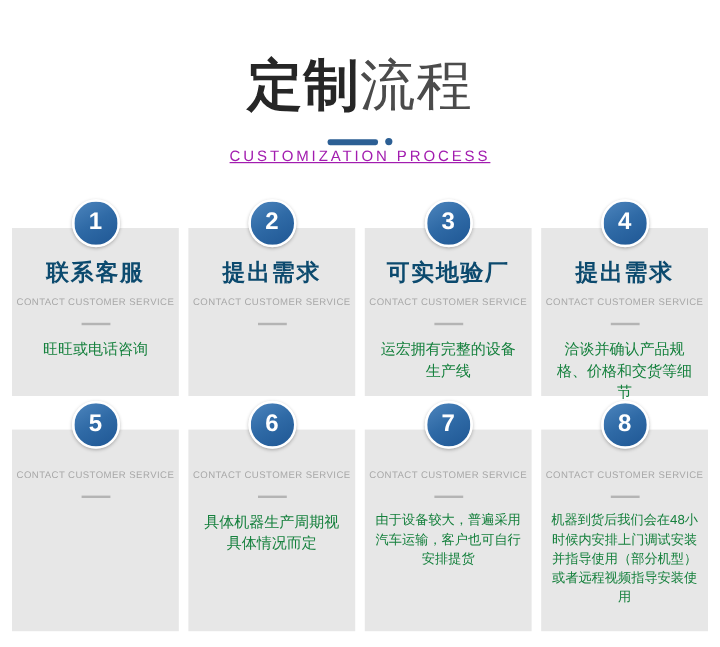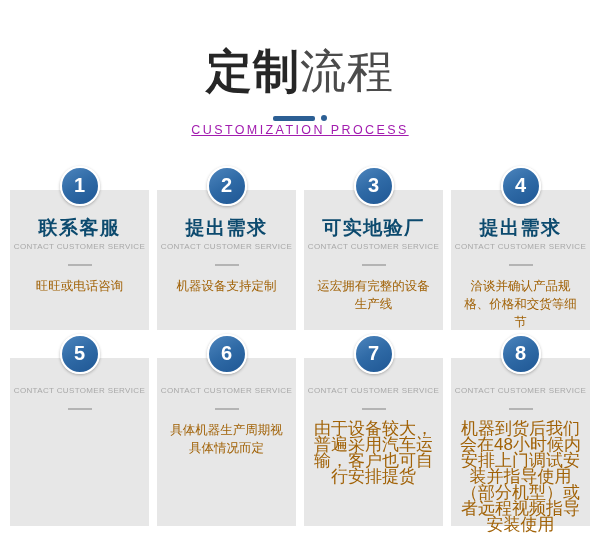--- a/index.html
+++ b/index.html
@@ -74,41 +74,41 @@
   }
 
   .card-title {
     font-size:19px;
     font-weight:bold;
     color:#0c4a6e;
     letter-spacing:1.5px;
     line-height:24px;
   }
   .card-en {
-    margin-top:1px;
+    margin-top:6px;
     font-size:8px;
     letter-spacing:0.35px;
     color:#a8a8a8;
     line-height:11px;
     white-space:nowrap;
   }
   .card-rule {
     width:24px; height:2px;
     background:#b4b4b4;
     margin:12px auto 0;
   }
   .card-body {
     margin-top:11px;
     padding:0 9px;
     font-size:12.5px;
     line-height:18px;
-    color:#a16207;
+    color:#15803d;
   }
   .card-body.small {
-    font-size:17px;
+    font-size:11px;
     line-height:16px;
     padding:0 5px;
   }
 </style>
 </head>
 <body>
 
 <div class="page">
 
   <div class="header">
@@ -130,21 +130,20 @@
       <div class="card-en">CONTACT CUSTOMER SERVICE</div>
       <div class="card-rule"></div>
       <div class="card-body">旺旺或电话咨询</div>
     </div>
 
     <div class="card">
       <div class="badge">2</div>
       <div class="card-title">提出需求</div>
       <div class="card-en">CONTACT CUSTOMER SERVICE</div>
       <div class="card-rule"></div>
-      <div class="card-body">机器设备支持定制</div>
     </div>
 
     <div class="card">
       <div class="badge">3</div>
       <div class="card-title">可实地验厂</div>
       <div class="card-en">CONTACT CUSTOMER SERVICE</div>
       <div class="card-rule"></div>
       <div class="card-body">运宏拥有完整的设备生产线</div>
     </div>
 

